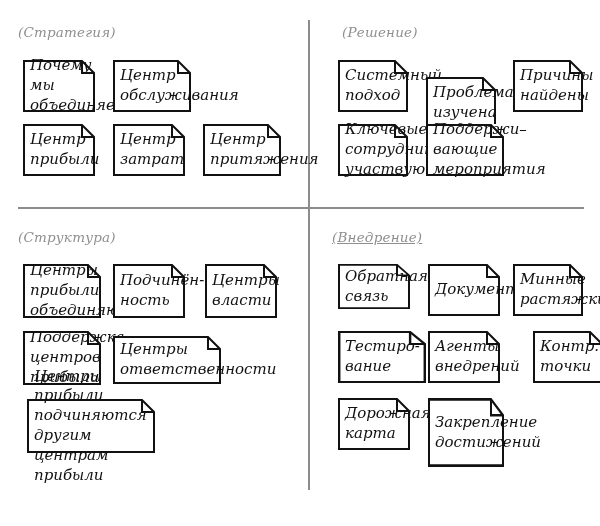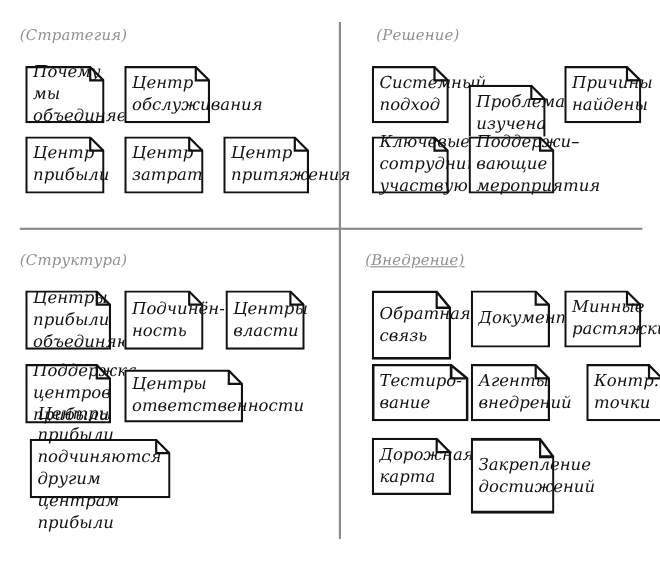--- a/index.html
+++ b/index.html
@@ -215,21 +215,21 @@
       <div class="card" style="left: 27px; top: 399px; width: 128px; height: 54px;">
         <svg class="shape" viewBox="0 0 128 54" preserveAspectRatio="none">
           <path d="M1,1 L115,1 L127,13 L127,53 L1,53 Z" fill="#ffffff" stroke="#111111" stroke-width="2" stroke-linejoin="miter"></path>
           <path d="M115,1 L115,13 L127,13" fill="none" stroke="#111111" stroke-width="2"></path>
         </svg>
         <div class="card-text">Центры прибыли
 подчиняются другим
 центрам прибыли</div>
       </div>
       <div class="quad-label" style="left: 332px; top: 229px; text-decoration: underline;">(Внедрение)</div>
-      <div class="card" style="left: 338px; top: 264px; width: 72px; height: 63px;">
+      <div class="card" style="left: 338px; top: 264px; width: 72px; height: 45px;">
         <svg class="shape" viewBox="0 0 72 52" preserveAspectRatio="none">
           <path d="M1,1 L59,1 L71,13 L71,51 L1,51 Z" fill="#ffffff" stroke="#111111" stroke-width="2" stroke-linejoin="miter"></path>
           <path d="M59,1 L59,13 L71,13" fill="none" stroke="#111111" stroke-width="2"></path>
         </svg>
         <div class="card-text">Обратная
 связь</div>
       </div>
       <div class="card" style="left: 428px; top: 264px; width: 72px; height: 52px;">
         <svg class="shape" viewBox="0 0 72 52" preserveAspectRatio="none">
           <path d="M1,1 L59,1 L71,13 L71,51 L1,51 Z" fill="#ffffff" stroke="#111111" stroke-width="2" stroke-linejoin="miter"></path>

